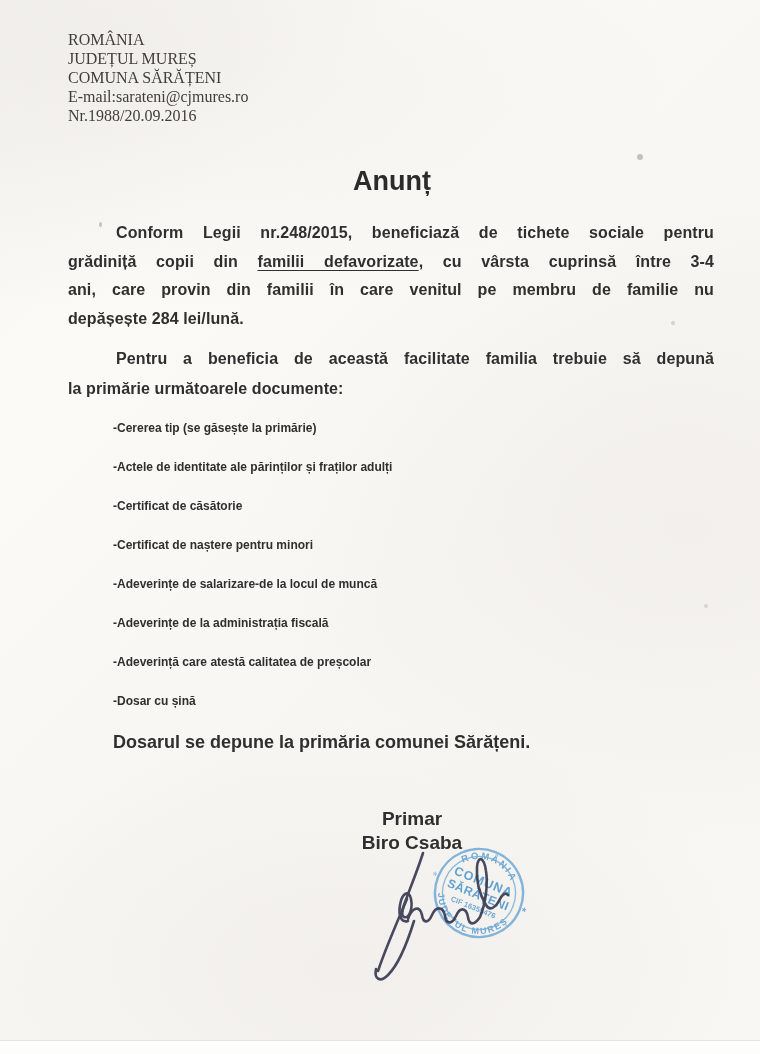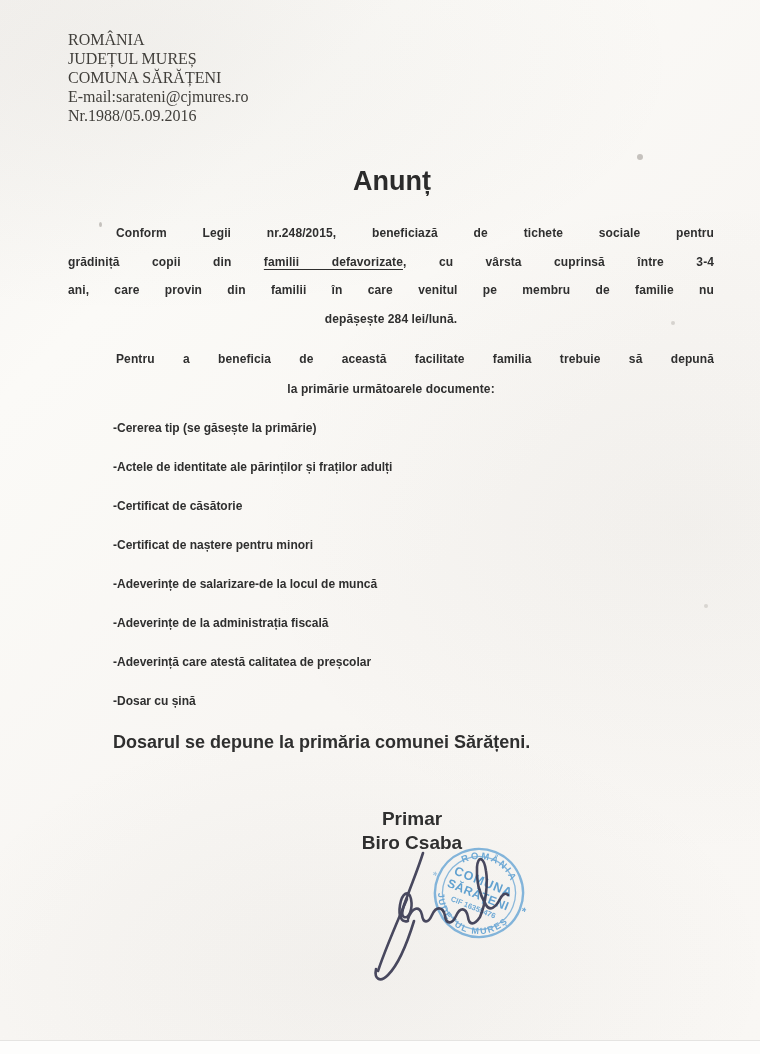--- a/index.html
+++ b/index.html
@@ -20,26 +20,26 @@
     background:linear-gradient(to right, rgba(250,249,246,0.9), rgba(228,226,221,0.9));}
   .bottom-strip{position:absolute; left:0; bottom:0; width:760px; height:13px;
     background:#fdfdfc; border-top:1px solid rgba(160,155,148,0.25);}
   .speck{position:absolute; border-radius:50%; background:#9a968f; opacity:.55;}
 
   .header{position:absolute; left:68px; top:30px;
     font-family:"Liberation Serif", serif; font-size:16px; line-height:19px; color:#403e3a;}
   .title{position:absolute; left:0; top:166px; width:760px; text-align:center;
     transform:translateX(12px); font-size:27px; font-weight:bold; color:#2b2b2b;}
 
-  .bodyblock{position:absolute; left:68px; width:646px; font-size:12px; font-weight:bold;
+  .bodyblock{position:absolute; left:68px; width:646px; font-size:16px; font-weight:bold;
     color:#2f2f2f; letter-spacing:.1px;}
   .para1{top:219px; line-height:28.5px;}
   .para2{top:344px; line-height:30px;}
   .jline{text-align:justify; text-align-last:justify;}
-  .lline{text-align:center;}
+  .lline{text-align:left;}
   .indent{text-indent:48px;}
   .uline{text-decoration:underline; text-underline-offset:3px;}
 
   .doclist{position:absolute; left:113px; top:416px; font-size:12px; font-weight:bold; color:#2f2f2f;}
   .doclist .item{line-height:24px; margin-bottom:15px;}
 
   .closing{position:absolute; left:113px; top:732px; font-size:18px; font-weight:bold; color:#2f2f2f;}
 
   .sigblock{position:absolute; left:312px; top:807px; width:200px; text-align:center;
     font-size:19px; font-weight:bold; color:#2f2f2f;}
@@ -61,21 +61,21 @@
   <div class="speck" style="left:637px; top:154px; width:6px; height:6px;"></div>
   <div class="speck" style="left:99px; top:222px; width:3px; height:5px;"></div>
   <div class="speck" style="left:671px; top:321px; width:4px; height:4px; opacity:.35;"></div>
   <div class="speck" style="left:704px; top:604px; width:4px; height:4px; opacity:.3;"></div>
 
   <div class="header">
     <div>ROMÂNIA</div>
     <div>JUDEȚUL MUREȘ</div>
     <div>COMUNA SĂRĂȚENI</div>
     <div>E-mail:sarateni@cjmures.ro</div>
-    <div>Nr.1988/05.09.2016</div>
+    <div>Nr.1988/20.09.2016</div>
   </div>
 
   <div class="title">Anunț</div>
 
   <div class="bodyblock para1">
     <div class="jline indent">Conform Legii nr.248/2015, beneficiază de tichete sociale pentru</div>
     <div class="jline"><span>grădiniță copii din </span><span class="uline">familii defavorizate</span><span>, cu vârsta cuprinsă între 3-4</span></div>
     <div class="jline">ani,  care provin din familii în care venitul pe membru de familie nu</div>
     <div class="lline">depășește 284 lei/lună.</div>
   </div>

